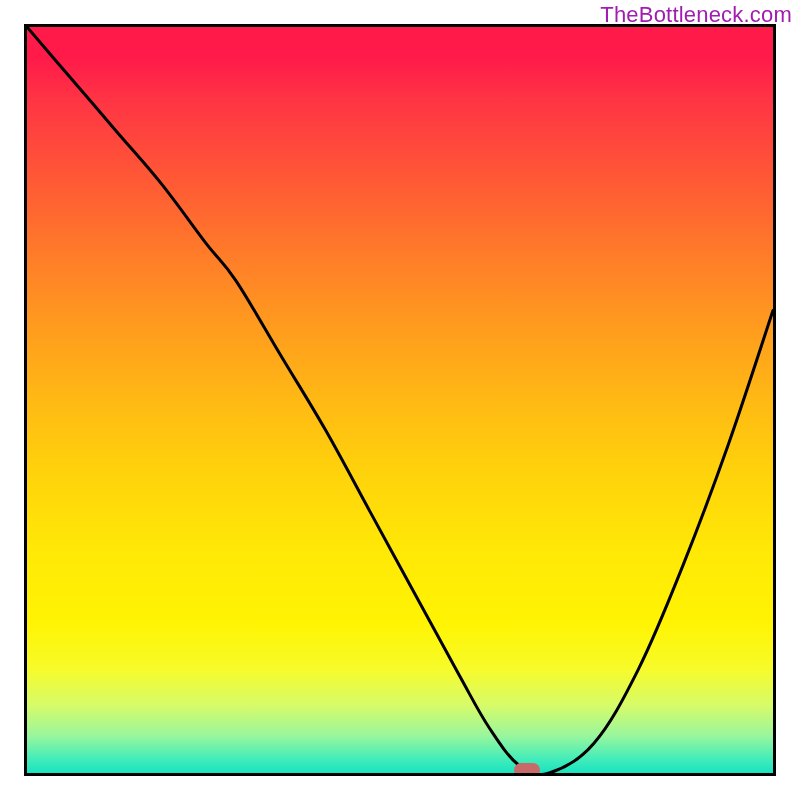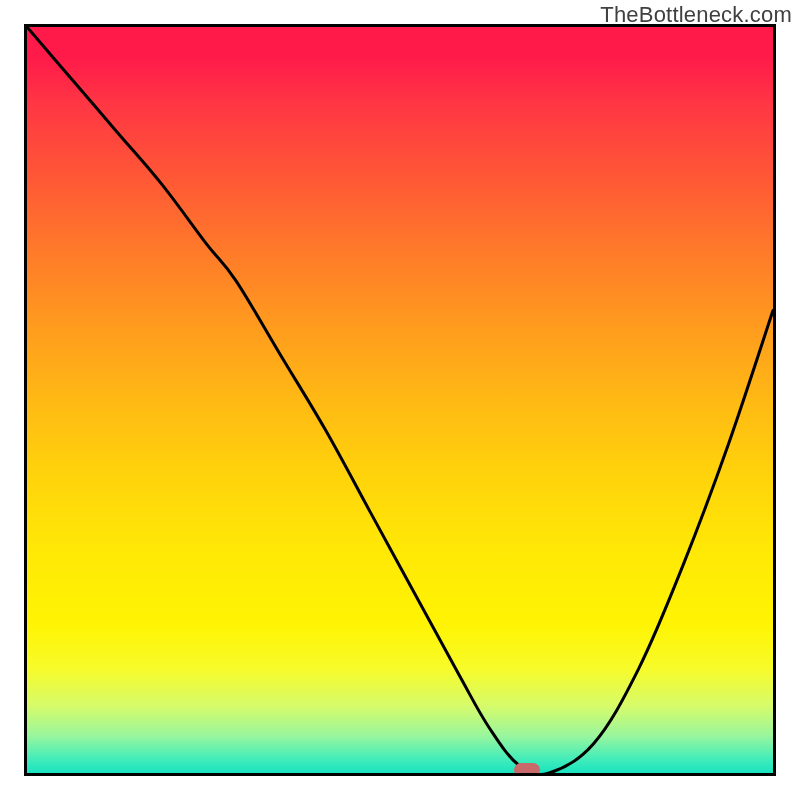--- a/index.html
+++ b/index.html
@@ -15,21 +15,21 @@
     position: relative;
     width: 800px;
     height: 800px;
     background: #ffffff;
   }
   .watermark {
     position: absolute;
     top: 2px;
     right: 8px;
     font-size: 22px;
-    color: #404040;
+    color: #a21caf;
     font-weight: 500;
     letter-spacing: 0.2px;
     z-index: 10;
   }
   .plot-area {
     position: absolute;
     left: 24px;
     top: 24px;
     width: 752px;
     height: 752px;

